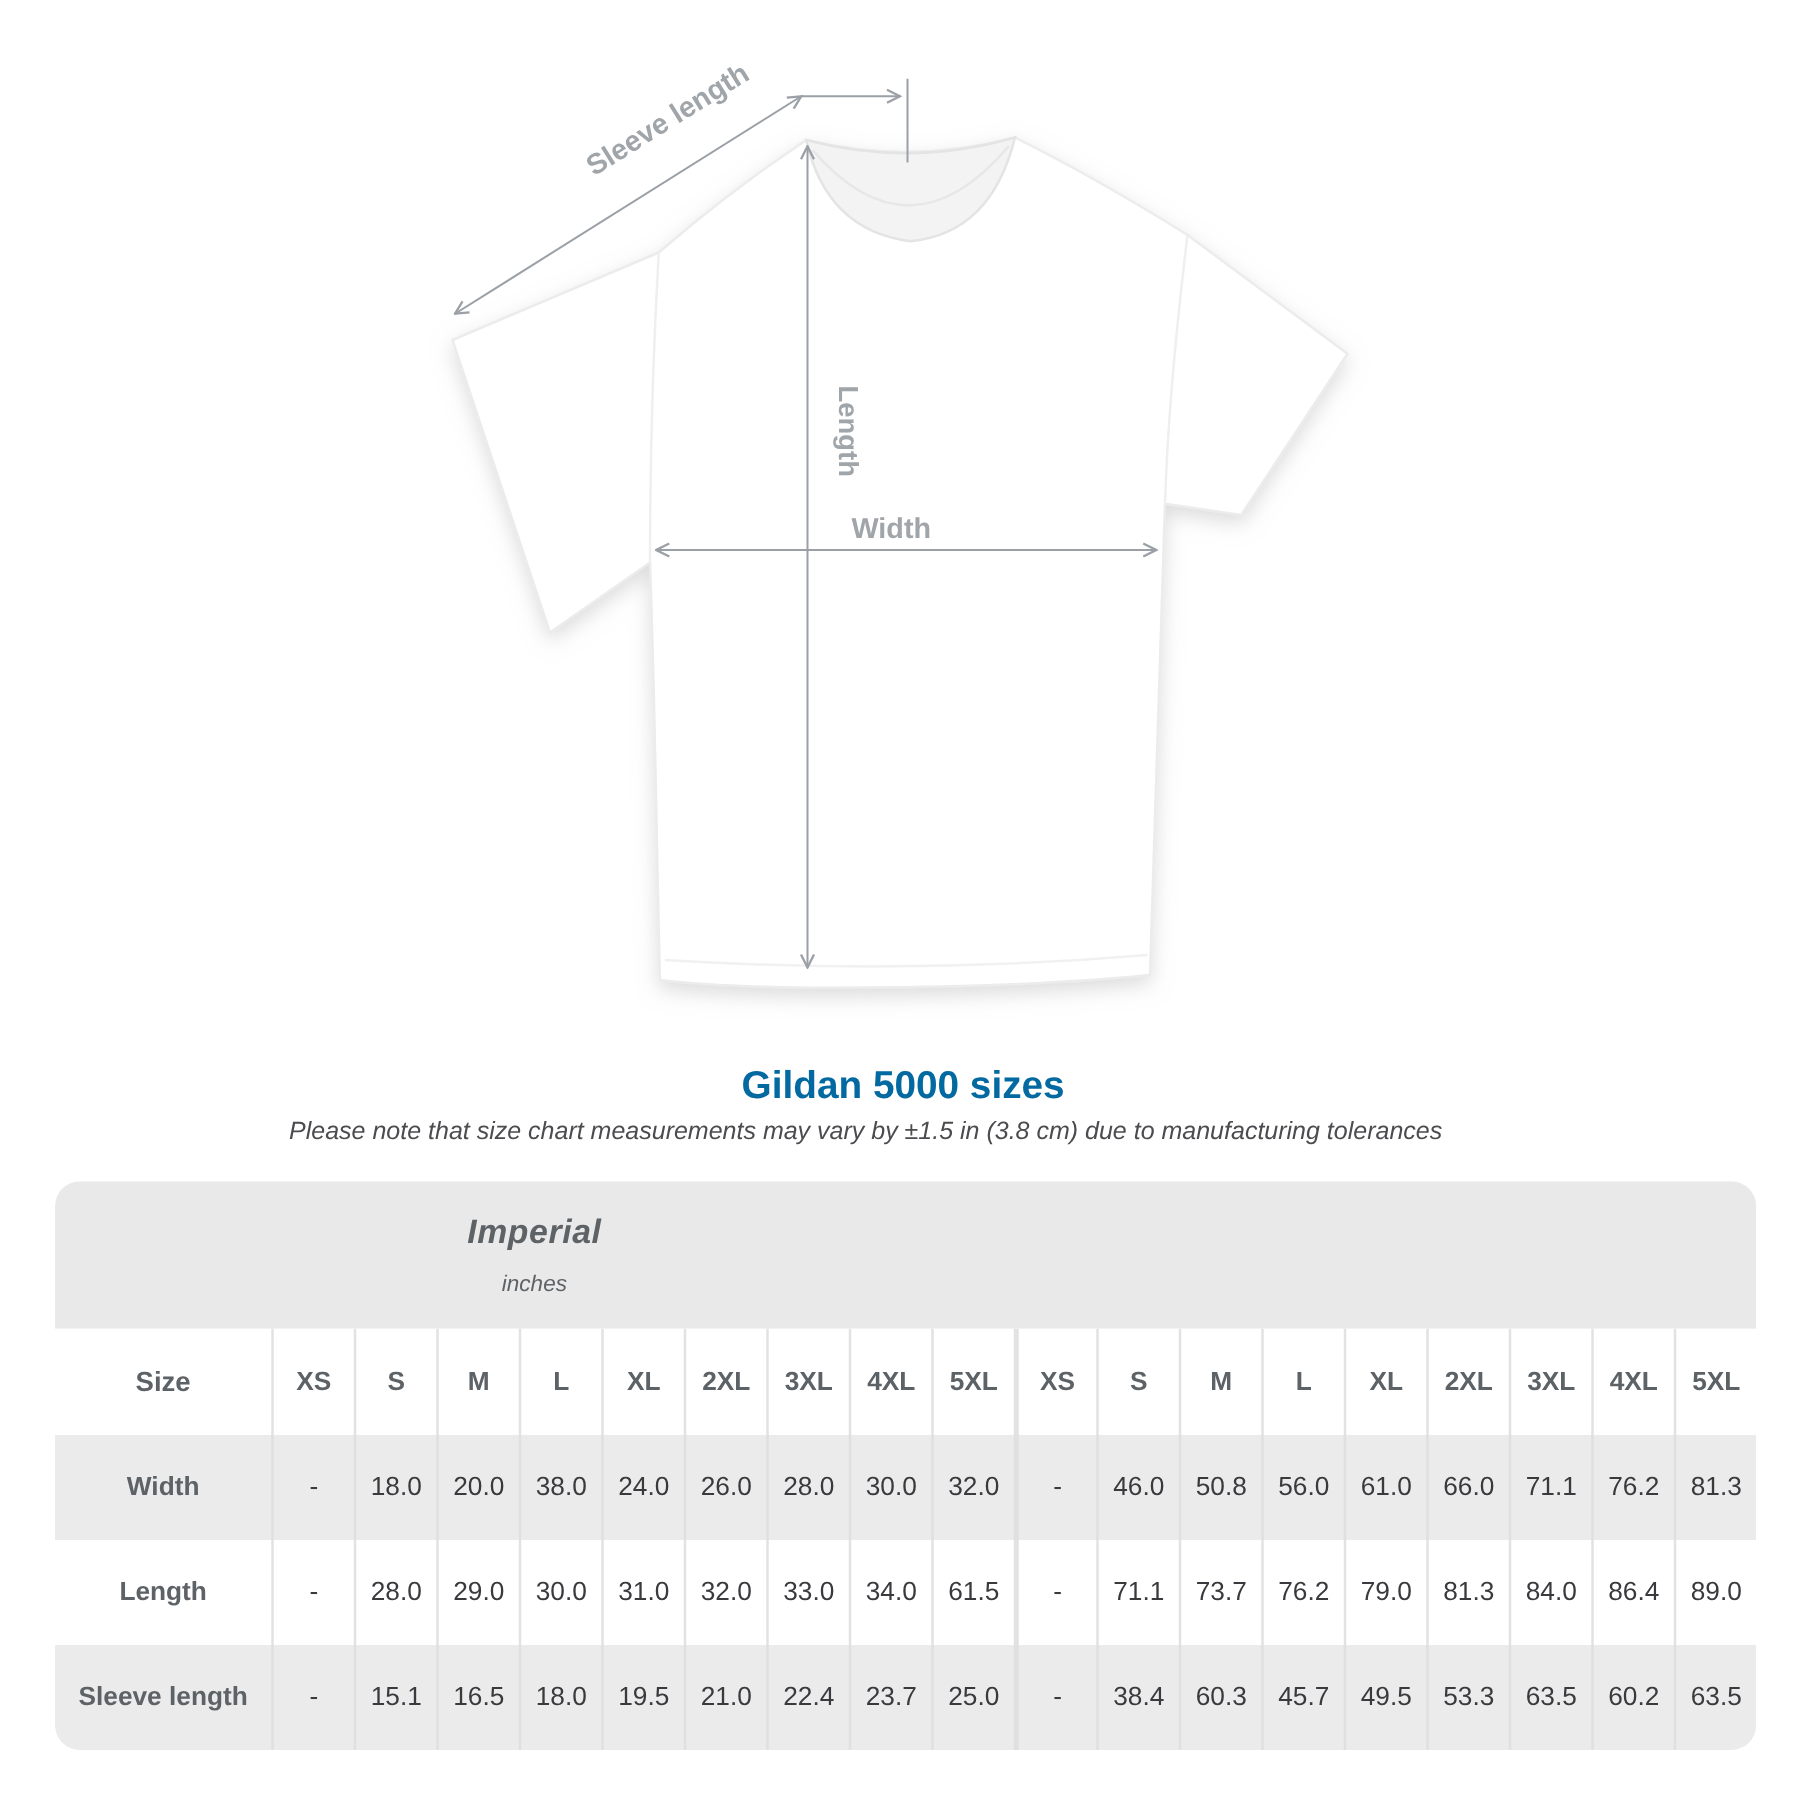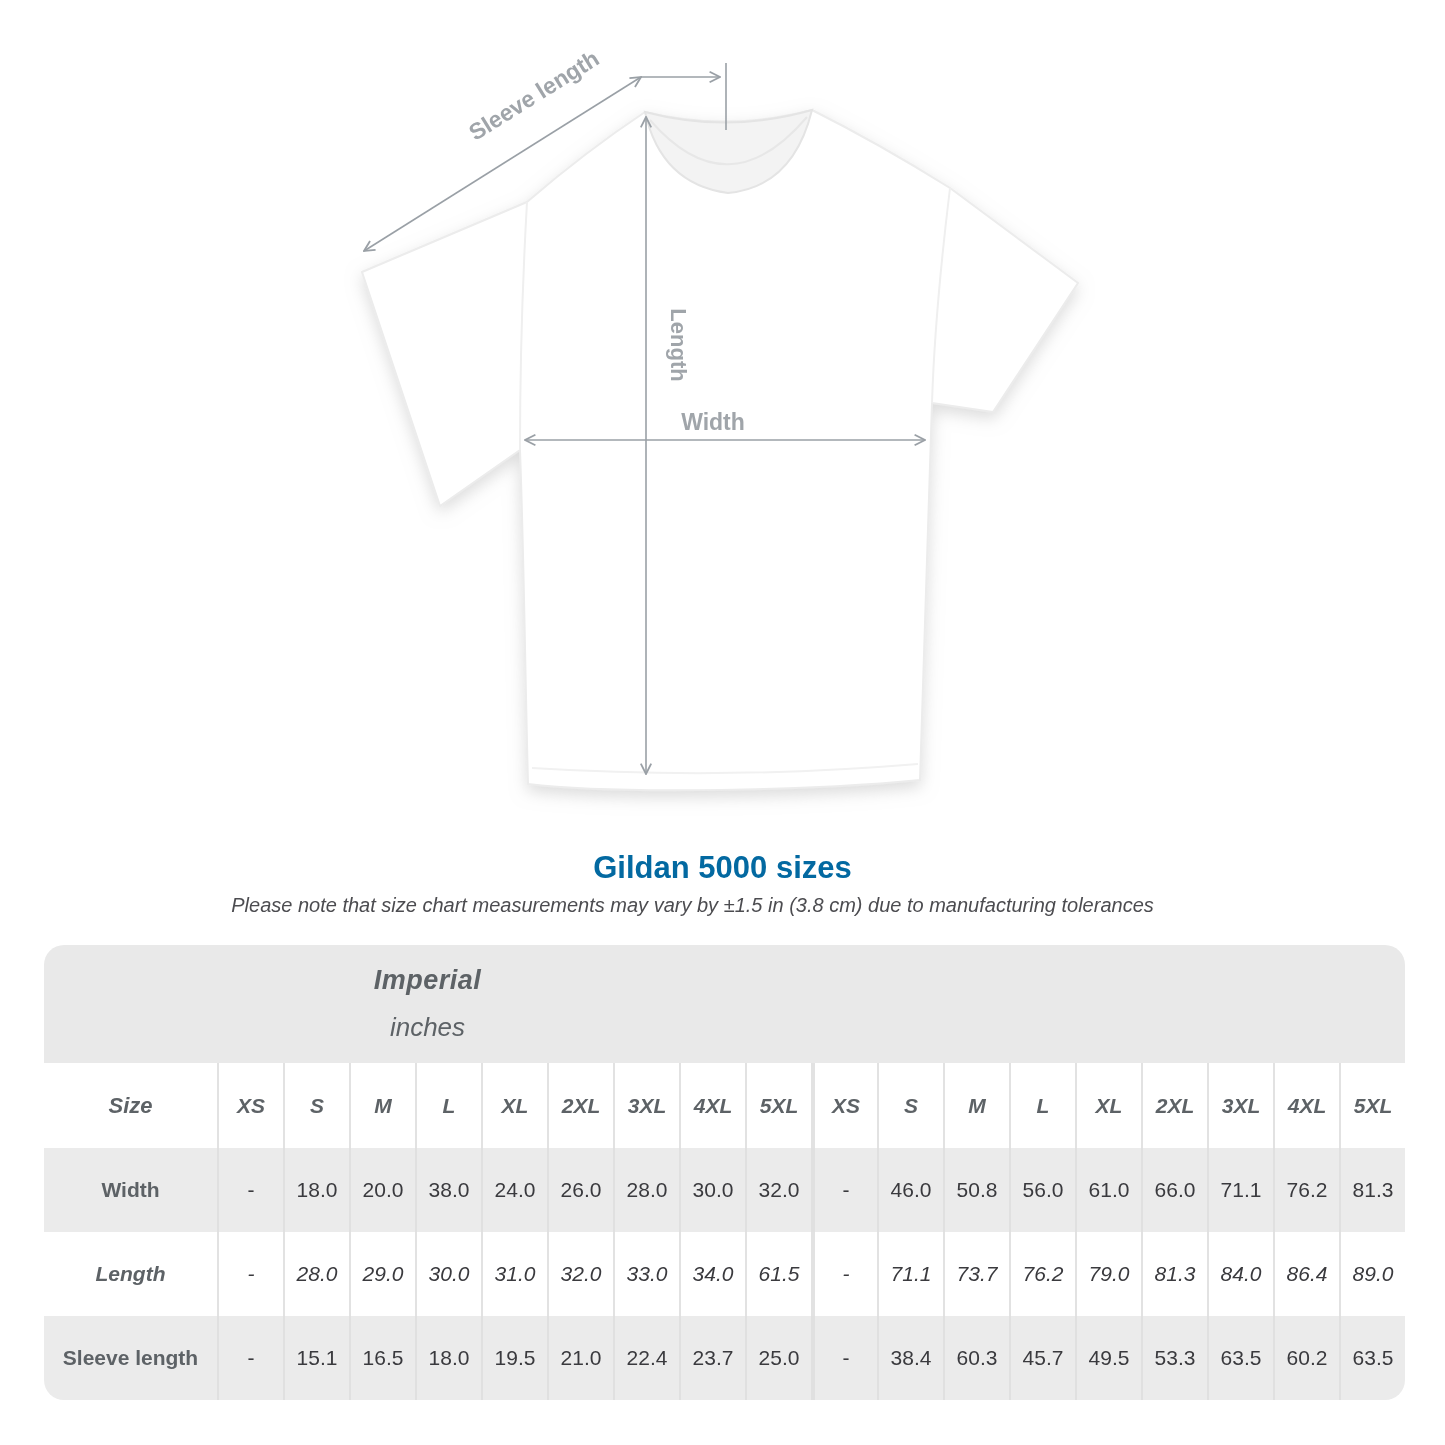--- a/index.html
+++ b/index.html
@@ -26,25 +26,25 @@
   }
 
   
   .table-wrap {
     position: absolute; left: 44px; top: 945px; width: 1361px;
     border-radius: 20px; overflow: hidden;
   }
   .banner-row { display: grid; grid-template-columns: 767px 1fr; height: 118px; background: #e9e9e9; }
   .banner-group { display: flex; flex-direction: column; align-items: center; justify-content: center; gap: 16px; color: #5d6266; }
   .banner-title { font-size: 27px; font-weight: bold; font-style: italic; letter-spacing: 0.5px; }
-  .banner-unit  { font-size: 26px; font-style: italic; }
+  .banner-unit  { font-size: 18px; font-style: italic; }
 
   .t-row { display: grid; grid-template-columns: 173px repeat(18, 1fr); height: 84px; }
   .t-row.header { height: 85px; background: #ffffff; }
-  .row-white { background: #ffffff; font-style: italic; }
+  .row-white { background: #ffffff; }
   .row-gray  { background: #ebebeb; }
 
   .cell {
     display: flex; align-items: center; justify-content: center;
     font-size: 21px; color: #3a3a3e; white-space: nowrap;
   }
   .cell:not(:first-child) { border-left: 2px solid #e2e2e2; }
   .cell.metric-start { border-left: 4px solid #e2e2e2; }
   .row-gray .cell:not(:first-child) { border-left-color: #e0e0e0; }
   .cell.head, .cell.rowlabel { font-weight: bold; color: #5d6266; }

